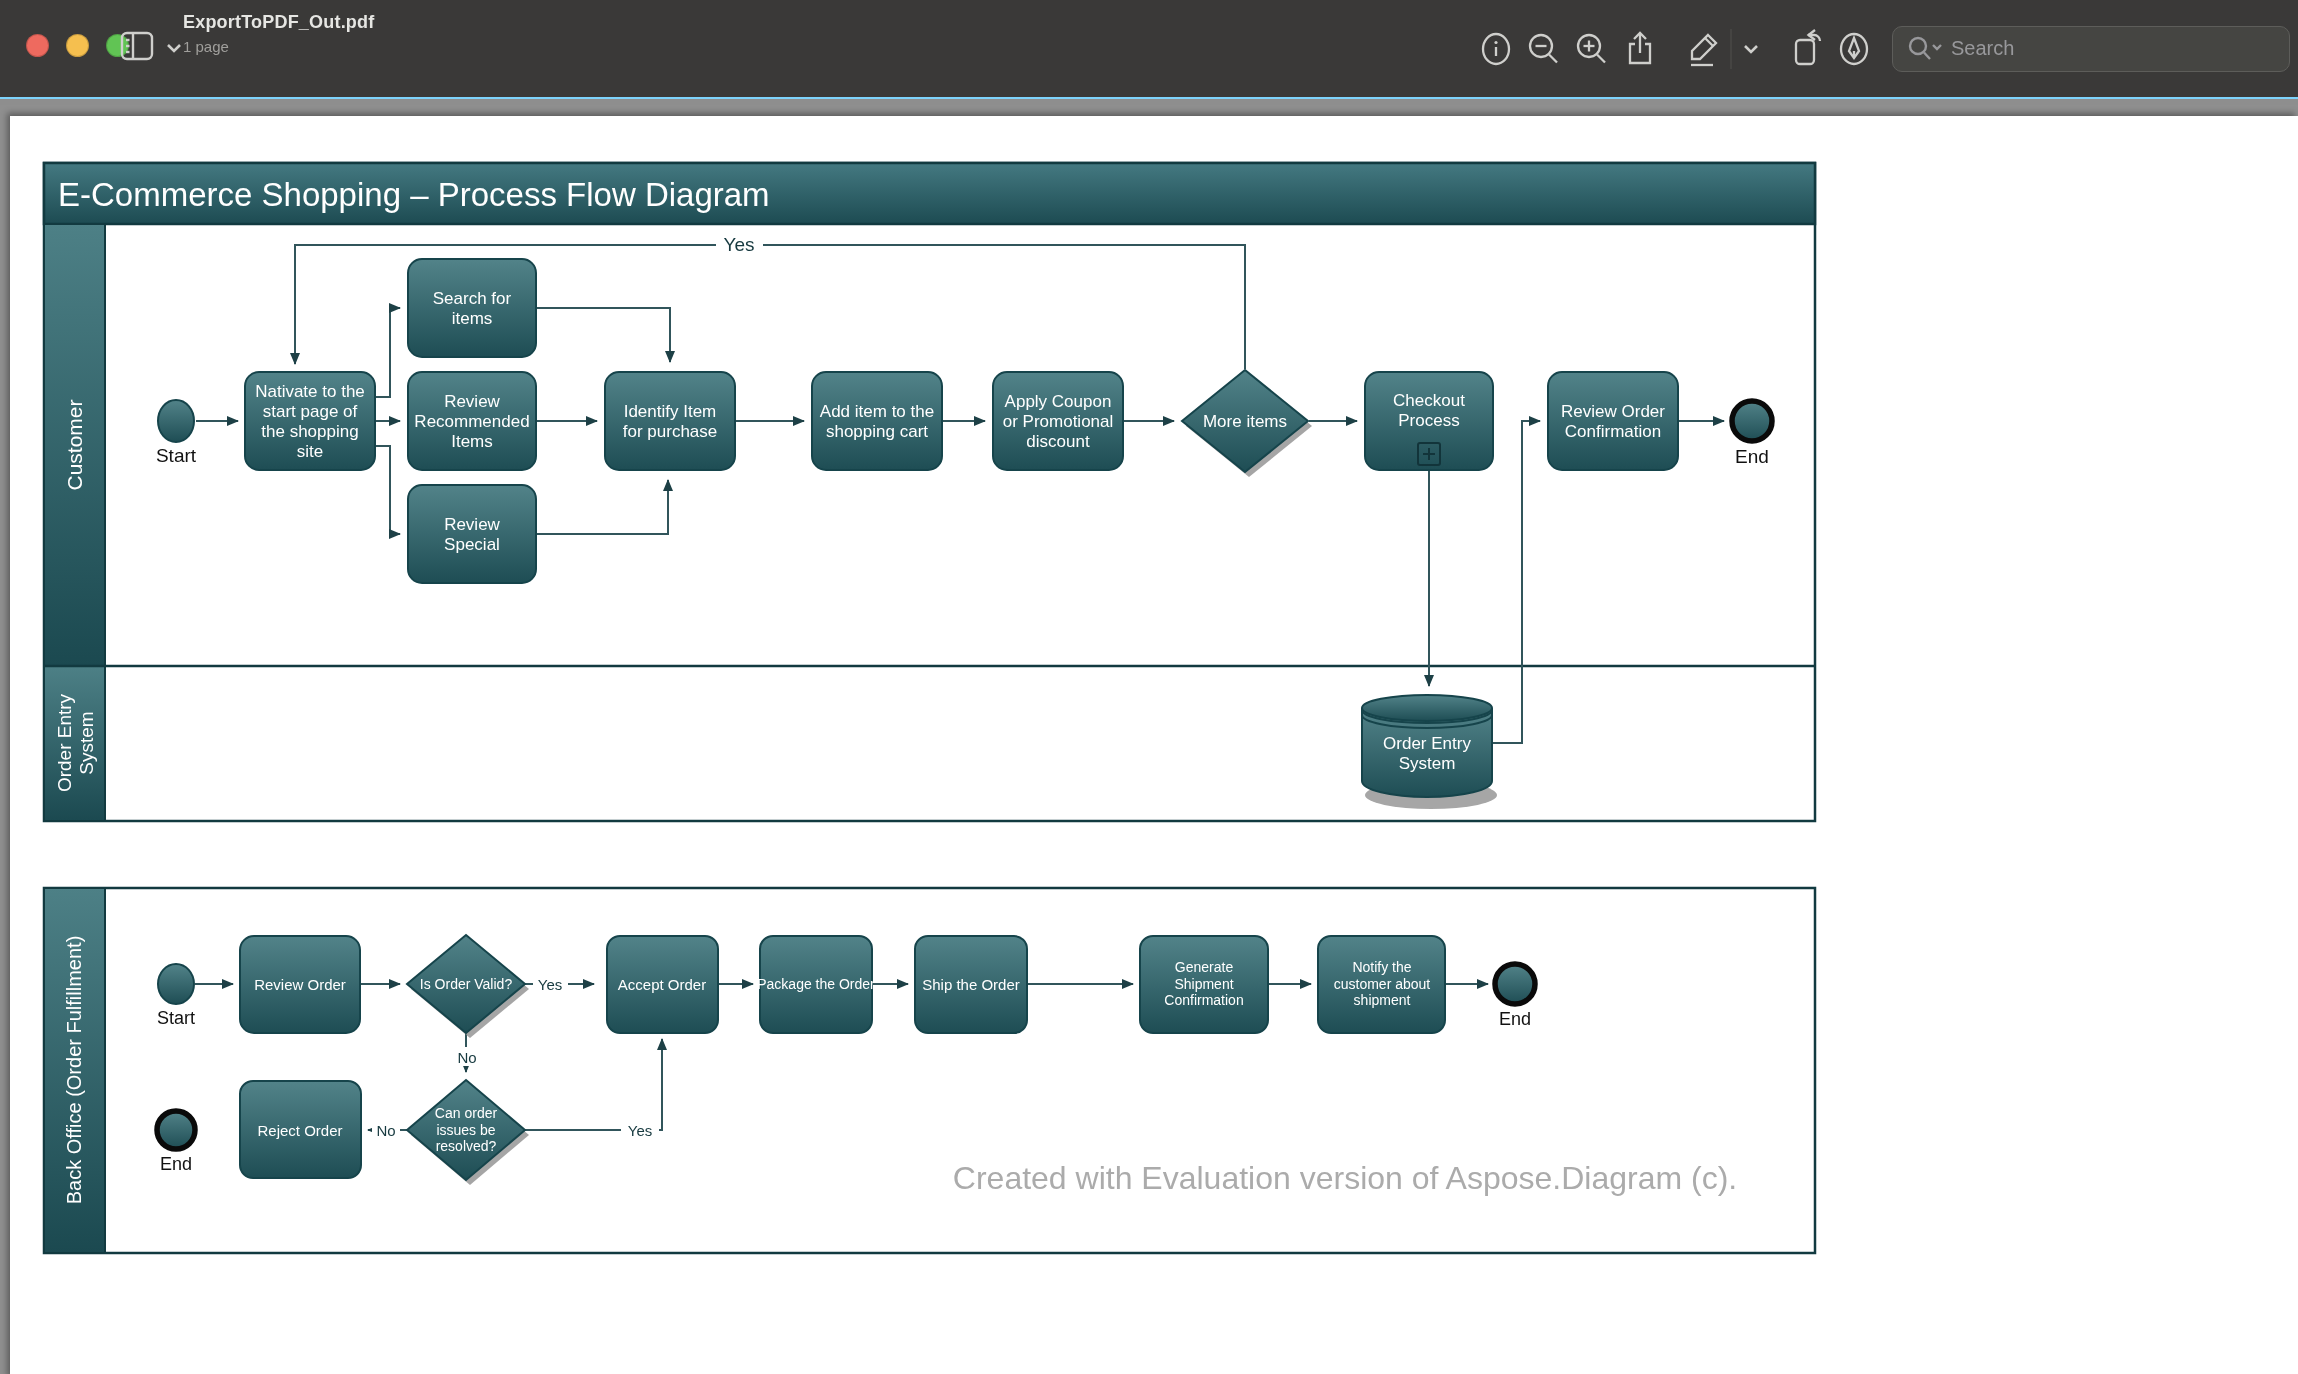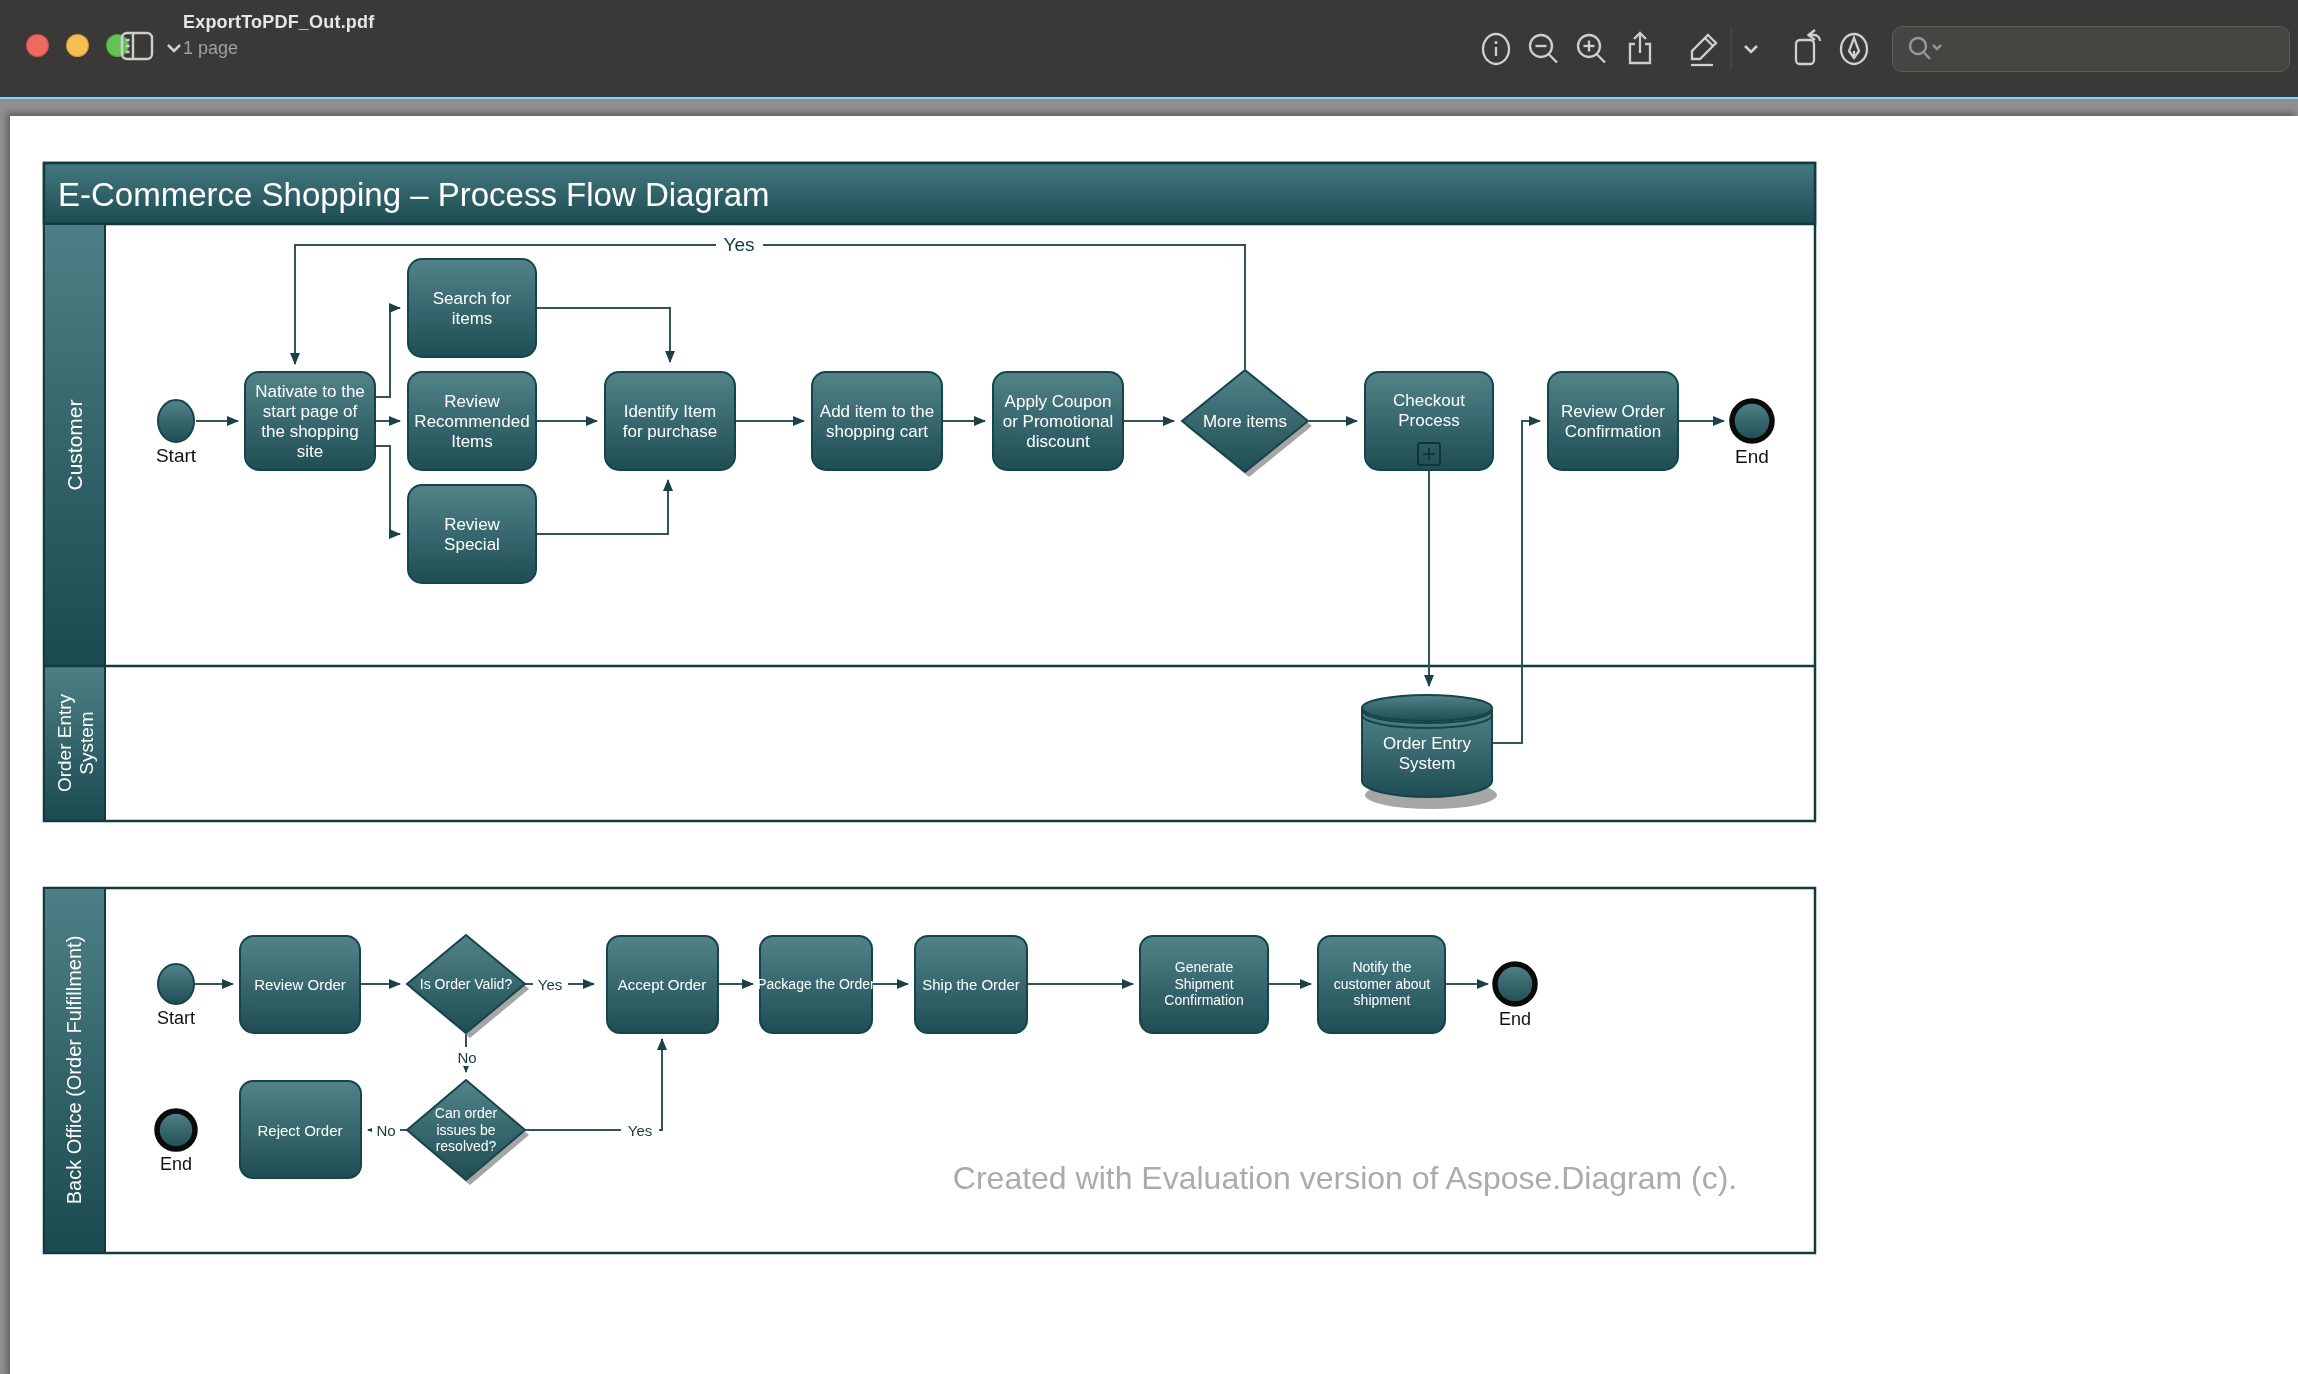--- a/index.html
+++ b/index.html
@@ -6,21 +6,21 @@
     font-family:"Liberation Sans","DejaVu Sans",sans-serif;background:#8e8e8e;}
   #window{position:absolute;inset:0;}
   
   #titlebar{position:absolute;left:0;top:0;width:2298px;height:97px;background:#3a3938;
     border-bottom:2px solid #7dd3fc;}
   .lights{position:absolute;left:26px;top:34px;display:flex;gap:17px;}
   .light{width:21px;height:21px;border-radius:50%;border:1px solid rgba(0,0,0,.18);}
   .sidebar-group{position:absolute;left:120px;top:30px;display:flex;align-items:center;gap:8px;color:#cfcfcc;}
   .doc-title{position:absolute;left:183px;top:12px;}
   .doc-title .t{font-size:18px;font-weight:bold;color:#e6e6e3;letter-spacing:.2px;}
-  .doc-title .s{font-size:18px;color:#a09f9c;margin-top:5px;}
+  .doc-title .s{font-size:15px;color:#a09f9c;margin-top:5px;}
   .toolbar{position:absolute;right:0;top:0;height:97px;display:flex;align-items:center;}
   .tool{width:48px;height:48px;display:flex;align-items:center;justify-content:center;color:#cfcfcc;}
   .tool svg{display:block;}
   .tb-divider{width:2px;height:40px;background:#56565365;margin:0 4px;}
   .searchbox{position:relative;width:396px;height:44px;margin:0 8px 0 14px;background:#454542;
     border:1px solid #5d5d5a;border-radius:10px;display:flex;align-items:center;}
   .searchbox input{position:absolute;left:56px;top:0;width:330px;height:42px;background:transparent;
     border:none;outline:none;color:#dddddc;font-size:20px;font-family:inherit;}
   .searchbox input::placeholder{color:#98989b;}
   .searchbox .mag{position:absolute;left:12px;top:7px;color:#98989b;}
@@ -123,20 +123,21 @@
         </svg>
       </span>
       <div class="searchbox">
         <span class="mag">
           <svg width="40" height="30" viewBox="0 0 40 30" fill="none" stroke="currentColor" stroke-width="2.4">
             <circle cx="13" cy="12" r="8"></circle>
               <line x1="19" y1="18.5" x2="25" y2="25"></line>
             <polyline points="28,11 32,15 36,11"></polyline>
           </svg>
         </span>
+        <input type="text" placeholder="Search" style="">
       </div>
     </div>
   </div>
 
   <div id="content">
     <div id="page">
 
       <svg id="diagram" width="2288" height="1264" viewBox="10 110 2288 1264">
         <defs>
           <linearGradient id="taskGrad" x1="0" y1="0" x2="0" y2="1">

